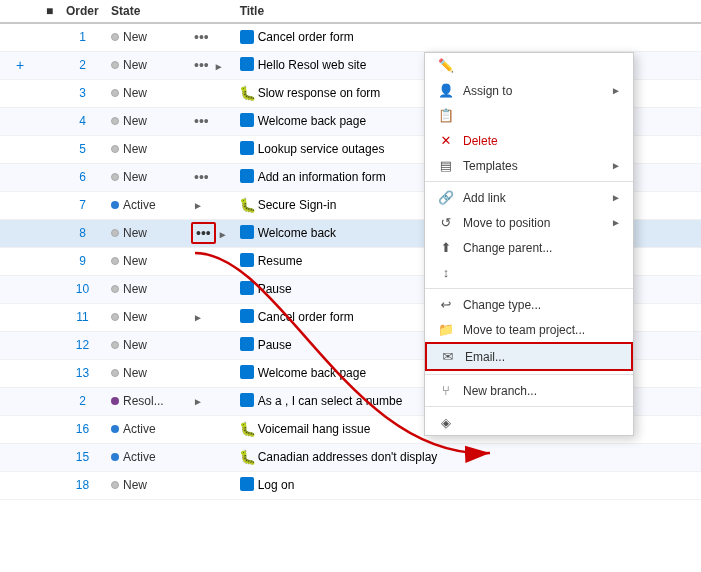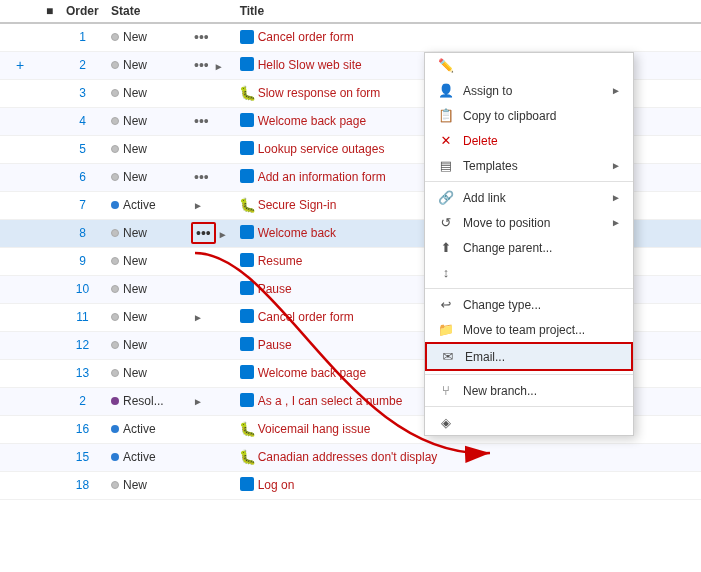--- a/index.html
+++ b/index.html
@@ -118,21 +118,21 @@
       position: relative;
       top: -1px;
     }
 
     .item-icon-bug {
       color: #cc4125;
       font-size: 14px;
     }
 
     .title-link {
-      color: #b91c1c;
+      color: #000000;
       text-decoration: none;
       cursor: pointer;
     }
 
     
     .context-menu {
       position: absolute;
       top: 52px;
       left: 424px;
       width: 210px;
@@ -226,21 +226,21 @@
           <td class="col-state"><span class="state-dot state-new"></span><span>New</span></td>
           <td class="col-dots"><span class="dots-btn">•••</span></td>
           <td><span class="item-icon" style="display:inline-block;width:14px;height:14px;background:#0078d4;border-radius:2px;margin-right:4px;vertical-align:middle;position:relative;top:-1px;"></span><a class="title-link">Cancel order form</a></td>
         </tr>
         <tr>
           <td class="col-order"><span class="add-icon">+</span></td>
           <td style="width: 20px;"></td>
           <td class="col-order"><span class="order-num">2</span></td>
           <td class="col-state"><span class="state-dot state-new"></span><span>New</span></td>
           <td class="col-dots"><span class="dots-btn">•••</span><span class="chevron-right">►</span></td>
-          <td><span class="item-icon" style="display:inline-block;width:14px;height:14px;background:#0078d4;border-radius:2px;margin-right:4px;vertical-align:middle;position:relative;top:-1px;"></span><a class="title-link">Hello Slow web site</a></td>
+          <td><span class="item-icon" style="display:inline-block;width:14px;height:14px;background:#0078d4;border-radius:2px;margin-right:4px;vertical-align:middle;position:relative;top:-1px;"></span><a class="title-link">Hello Resol web site</a></td>
         </tr>
         <tr>
           <td class="col-order"></td>
           <td style="width: 20px;"></td>
           <td class="col-order"><span class="order-num">3</span></td>
           <td class="col-state"><span class="state-dot state-new"></span><span>New</span></td>
           <td class="col-dots"></td>
           <td><span class="item-icon item-icon-bug">🐛</span><a class="title-link">Slow response on form</a></td>
         </tr>
         <tr>
@@ -364,21 +364,20 @@
     <span class="menu-icon">✏️</span>
 
   </div>
     <div class="menu-item">
     <span class="menu-icon">👤</span>
     <span class="menu-label">Assign to</span>
     <span class="menu-arrow">►</span>
   </div>
     <div class="menu-item">
     <span class="menu-icon">📋</span>
-    <span class="menu-label">Copy to clipboard</span>
 
   </div>
     <div class="menu-item delete-item">
     <span class="menu-icon">✕</span>
     <span class="menu-label">Delete</span>
 
   </div>
     <div class="menu-item">
     <span class="menu-icon">▤</span>
     <span class="menu-label">Templates</span>

